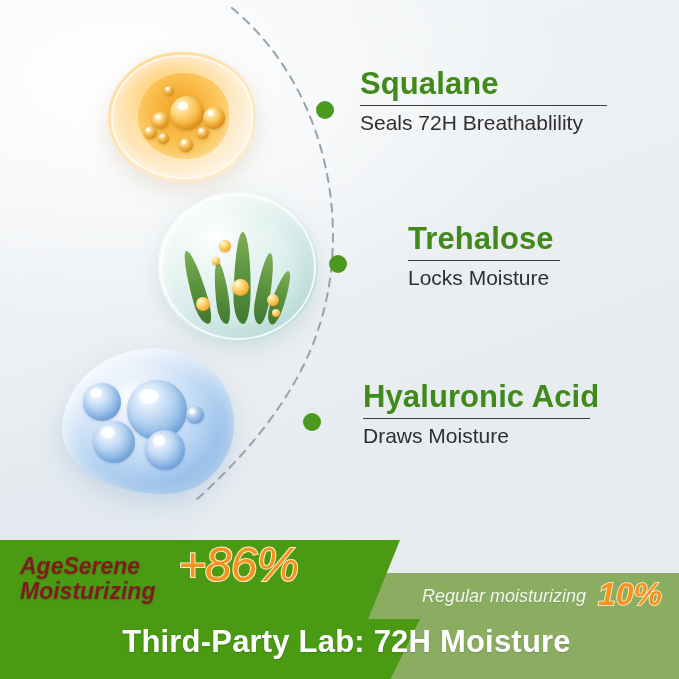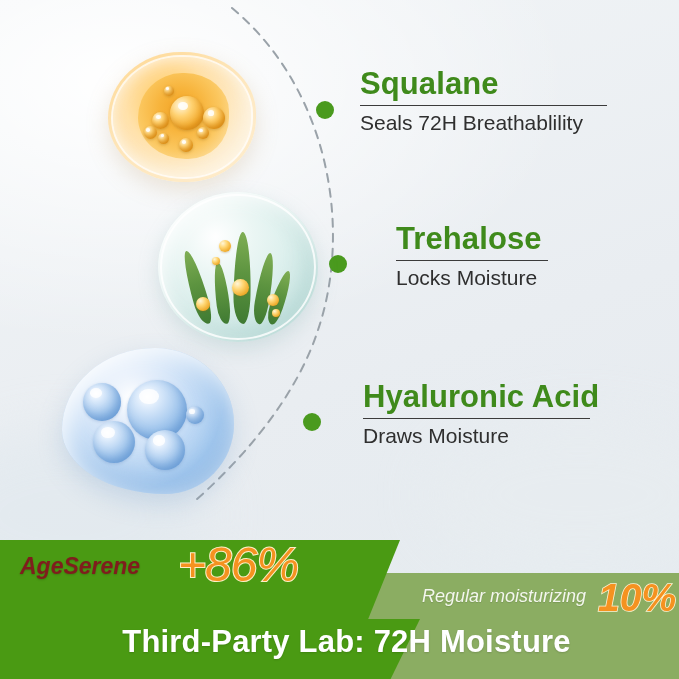--- a/index.html
+++ b/index.html
@@ -172,21 +172,21 @@
     letter-spacing:-1px;
   }
   .reg-label{
     position:absolute;left:404px;top:586px;
     font-style:italic;color:#f4f7ee;font-size:18px;white-space:nowrap;
     text-shadow:0 1px 1px rgba(0,0,0,.12);
     margin-left:18px;
   }
   .pct-small{
     position:absolute;left:598px;top:578px;
-    font-style:italic;font-weight:bold;font-size:39px;line-height:1;
+    font-style:italic;font-weight:bold;font-size:32px;line-height:1;
     color:#f59220;
     -webkit-text-stroke:1.6px #fdf3d2;
     paint-order:stroke fill;
   }
   .lab-line{
     position:absolute;left:0;top:624px;width:679px;
     text-align:center;color:#ffffff;font-weight:bold;font-size:31px;
     letter-spacing:.2px;
     text-shadow:0 1px 2px rgba(0,0,0,.15);
     margin-left:7px;
@@ -243,21 +243,21 @@
     <div class="gel-ball" style="left:48%;top:56%;width:40px;height:40px;"></div>
     <div class="gel-ball" style="left:72%;top:40%;width:18px;height:18px;"></div>
   </div>
 
   <div class="callout" style="left:360px;top:68px;width:250px;">
     <div class="title">Squalane</div>
     <div class="rule" style="width:247px;"></div>
     <div class="sub">Seals 72H Breathablility</div>
   </div>
 
-  <div class="callout" style="left:396px;top:223px;width:160px;">
+  <div class="callout" style="left:408px;top:223px;width:160px;">
     <div class="title">Trehalose</div>
     <div class="rule" style="width:152px;"></div>
     <div class="sub">Locks Moisture</div>
   </div>
 
   <div class="callout" style="left:363px;top:381px;width:230px;">
     <div class="title">Hyaluronic Acid</div>
     <div class="rule" style="width:227px;"></div>
     <div class="sub">Draws Moisture</div>
   </div>
@@ -266,20 +266,21 @@
     <div class="panel-light"></div>
     <div class="panel-dark"></div>
     <div class="band-bottom">
       <div class="band-light"></div>
       <div class="band-dark"></div>
     </div>
   </div>
 
   <div class="brand">
     <div>AgeSerene</div>
+    <div>Moisturizing</div>
   </div>
 
   <div class="pct-big">+86%</div>
 
   <div class="reg-label">Regular moisturizing</div>
   <div class="pct-small">10%</div>
 
   <div class="lab-line">Third-Party Lab: 72H Moisture</div>
 
 </div>

